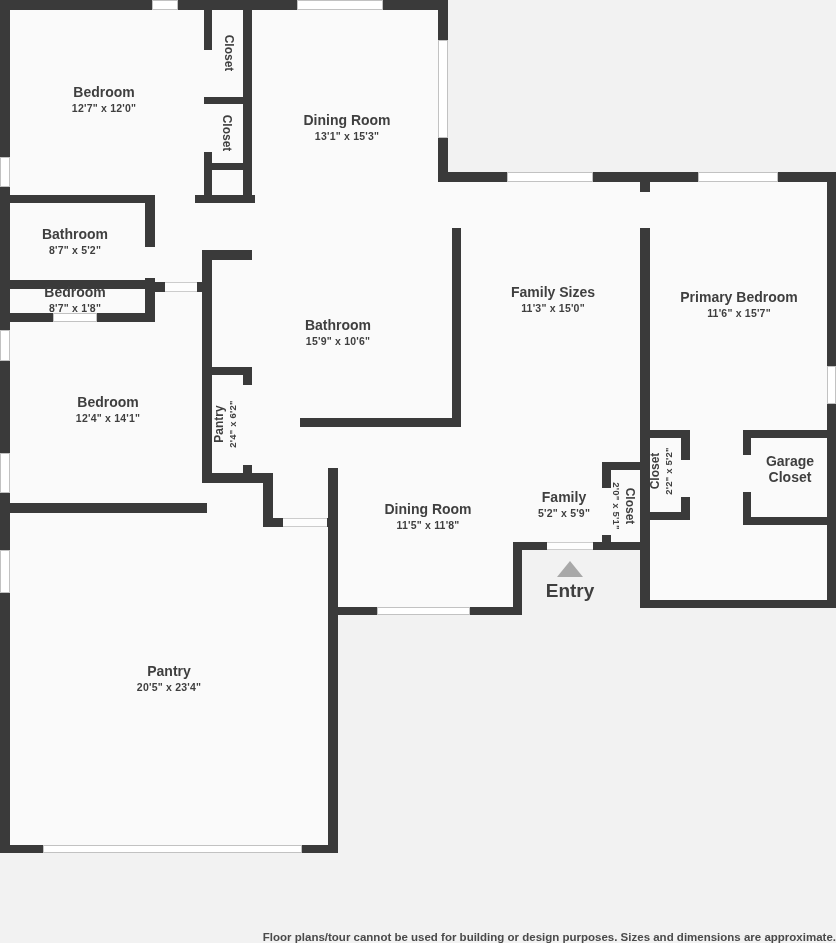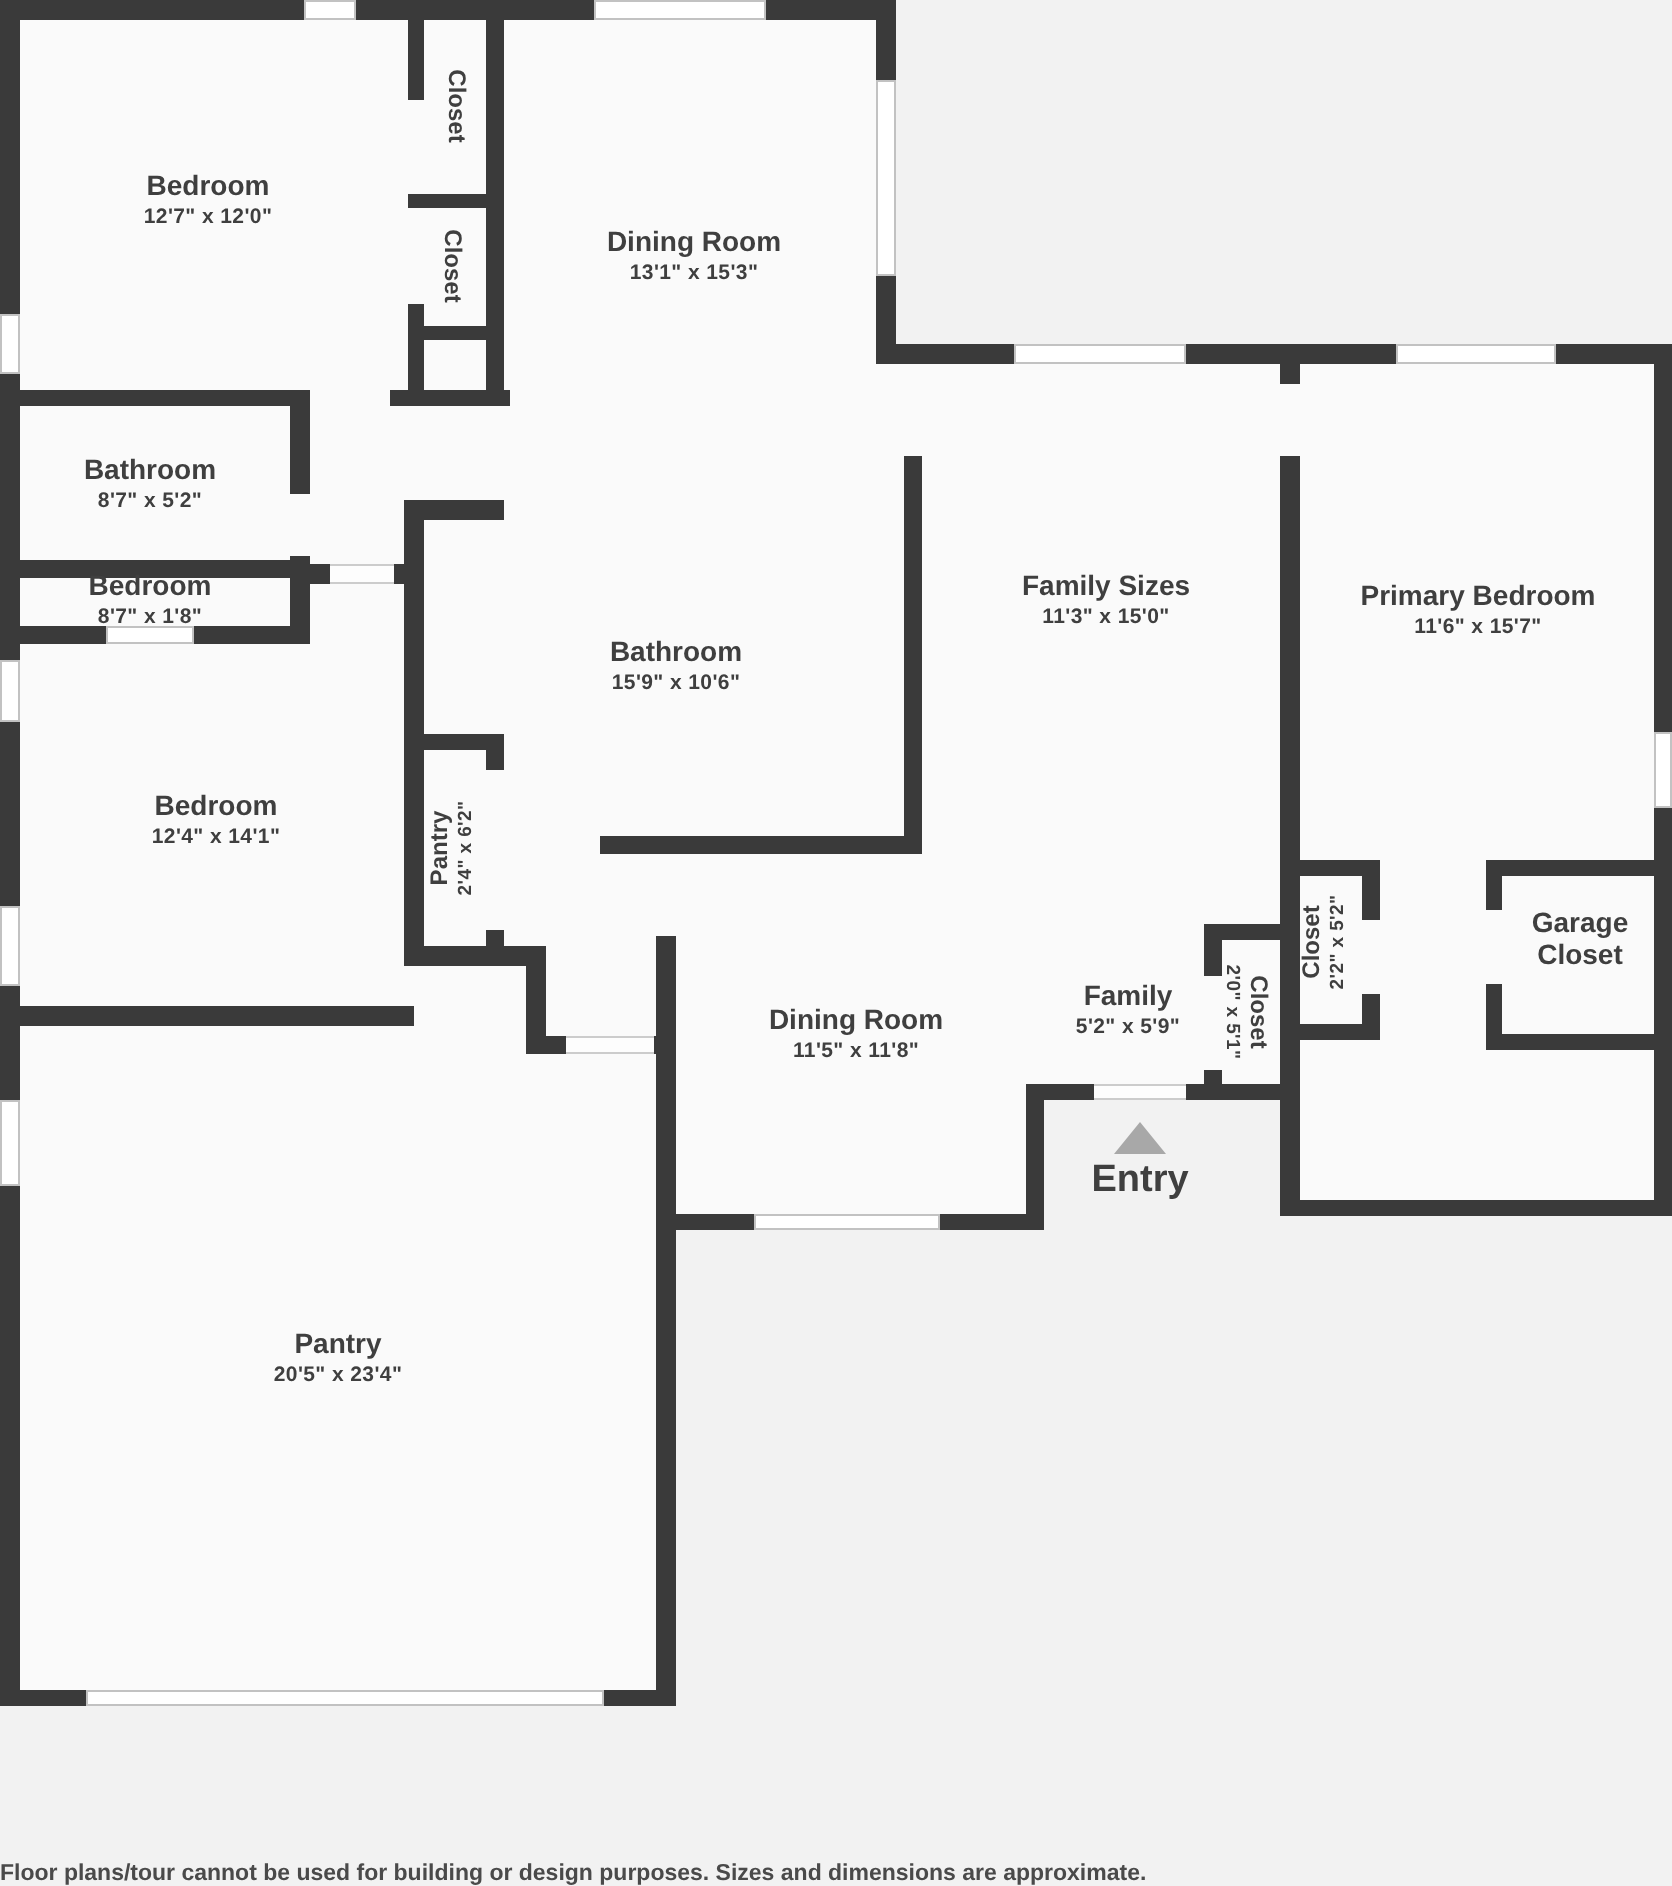--- a/index.html
+++ b/index.html
@@ -19,21 +19,21 @@
   .lbl .d{font-size:10.5px;font-weight:700;margin-top:2px;letter-spacing:.2px;}
   .lbl.sm .t{font-size:12px;}
   .lbl.sm .d{font-size:9.5px;margin-top:1px;}
   .v-cw{transform:translate(-50%,-50%) rotate(90deg);}
   .v-ccw{transform:translate(-50%,-50%) rotate(-90deg);}
   .narrow{white-space:normal;width:78px;}
   .narrow .t{line-height:1.15;}
   .tri{position:absolute;left:557px;top:561px;width:0;height:0;
        border-left:13px solid transparent;border-right:13px solid transparent;
        border-bottom:16px solid #a8a8a8;}
-  .footer{position:absolute;left:0;top:931px;width:836px;text-align:left;
+  .footer{position:absolute;left:0;top:931px;width:836px;text-align:right;
           font-size:11.5px;font-weight:700;color:#4a4a4a;}
 </style>
 </head>
 <body>
 
 <div class="plan">
 
   <div class="fill" style="left:0px;top:0px;width:448px;height:615px"></div>
   <div class="fill" style="left:0px;top:515px;width:338px;height:330px"></div>
   <div class="fill" style="left:438px;top:172px;width:398px;height:378px"></div>

